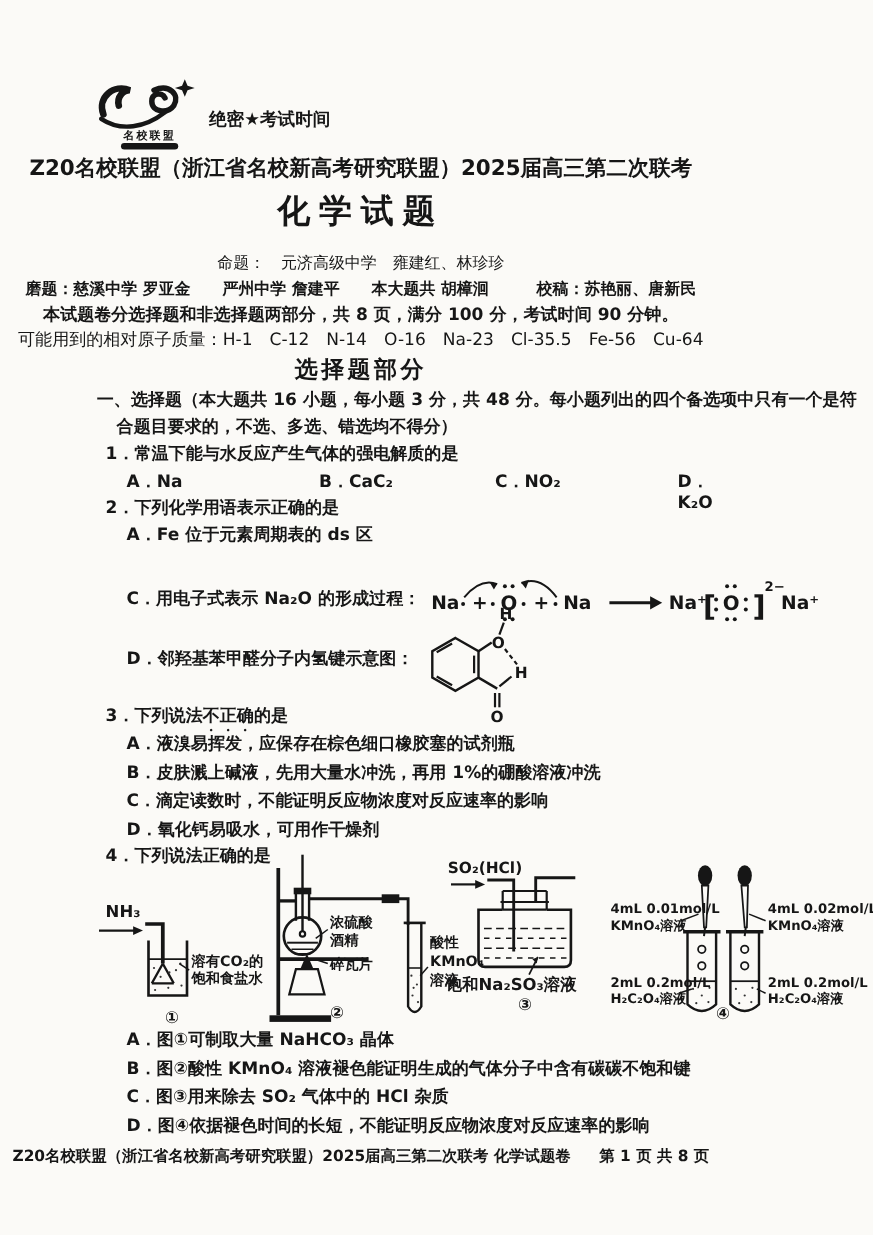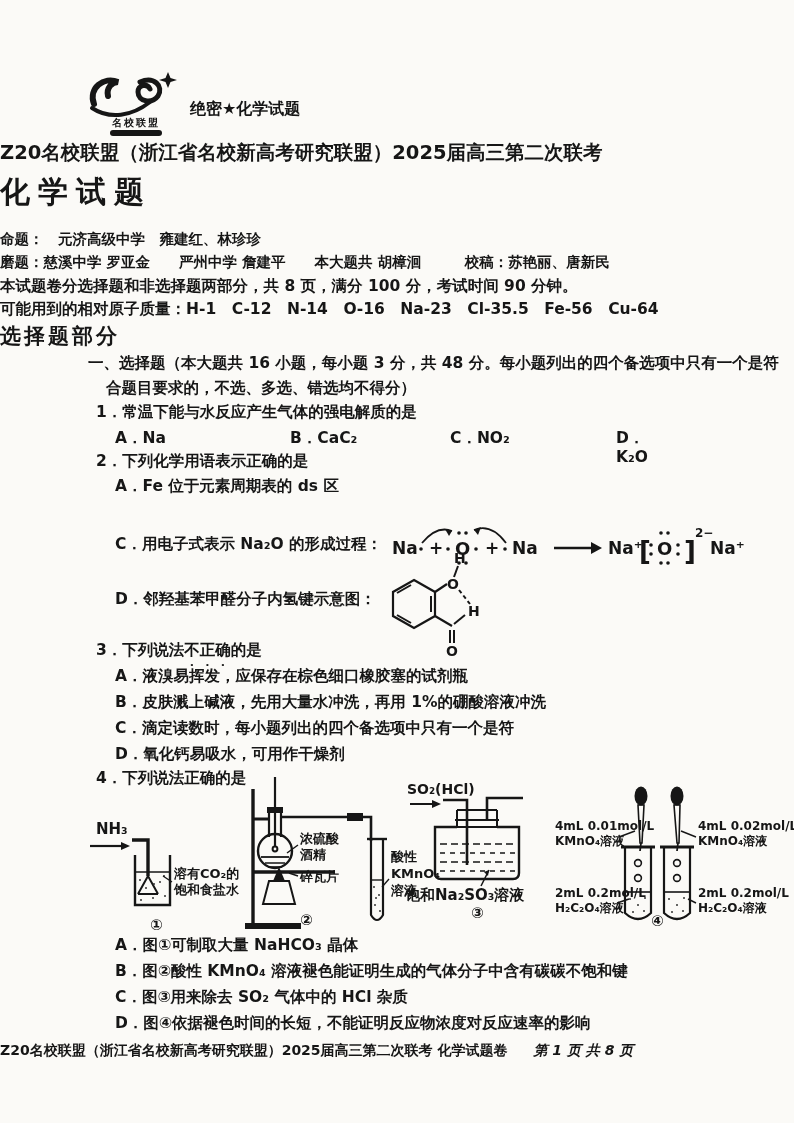--- a/index.html
+++ b/index.html
@@ -2,58 +2,58 @@
 <html><head>
 <meta charset="utf-8">
 <style>
   html,body{margin:0;padding:0;background:#888;}
   .page{
     position:relative;width:794px;height:1123px;margin:0 auto;
     background:#fbfaf7;color:#161616;overflow:hidden;
     font-family:"DejaVu Sans","Liberation Sans",sans-serif;
   }
   .abs{position:absolute;}
-  .ctr{left:0;width:656px;text-align:left;}
+  .ctr{left:0;width:656px;text-align:center;}
   .keepsp{white-space:pre;}
   .classification{left:190px;top:99px;font-size:16px;font-weight:700;}
   .league-title{top:139px;font-size:19.5px;font-weight:700;}
   .subject-title{top:172px;font-size:30px;font-weight:700;letter-spacing:8px;}
-  .setters{top:230px;font-size:14.5px;font-weight:700;}
+  .setters{top:230px;font-size:14.5px;font-weight:400;}
   .reviewers{top:253px;font-size:14.5px;font-weight:600;}
   .exam-info{top:276px;font-size:15.5px;font-weight:600;}
-  .atomic{top:299px;font-size:15.5px;font-weight:700;}
+  .atomic{top:299px;font-size:15.5px;font-weight:400;}
   .part-title{top:322px;font-size:21px;font-weight:700;letter-spacing:3px;}
   .line{font-size:15.5px;font-weight:600;line-height:1.2;}
   .opt-row span{position:absolute;top:0;}
   .emph{
     -webkit-text-emphasis:filled dot;-webkit-text-emphasis-position:under right;
     text-emphasis:filled dot;text-emphasis-position:under right;font-family:Liberation Mono, monospace;
   }
   .flexrow{display:flex;align-items:flex-start;}
   .footer{top:1042px;font-size:14px;font-weight:600;}
-  .footer .pg{margin-left:26px;font-style:italic;}
+  .footer .pg{margin-left:26px;}
   svg{overflow:visible;}
   svg text{font-family:"DejaVu Sans","Liberation Sans",sans-serif;fill:#161616;font-weight:700;}
   .sk{stroke:#161616;fill:none;}
 </style>
 </head>
 <body>
 
 <div class="page">
 
   <svg class="abs" style="left:84px;top:70px" width="108" height="80" viewBox="0 0 108 80">
     <path class="sk" d="M10,34 C4,18 20,6 34,12 C28,12 22,18 24,26" stroke-width="6" stroke-linecap="round"></path>
     <path class="sk" d="M56,12 C70,6 80,16 74,26 C68,34 54,32 54,22 C54,15 63,13 66,19" stroke-width="5" stroke-linecap="round"></path>
     <path class="sk" d="M8,38 C26,50 48,46 66,32" stroke-width="4" stroke-linecap="round"></path>
     <polygon points="84,2 86.5,8 93,10 86.5,12 84,18 81.5,12 75,10 81.5,8" fill="#161616"></polygon>
     <text x="28" y="56" font-size="10" letter-spacing="2">名校联盟</text>
     <rect x="26" y="60" width="52" height="6" rx="3" fill="#161616"></rect>
   </svg>
 
-  <div class="abs classification">绝密★化学试题</div>
+  <div class="abs classification">绝密★考试时间</div>
   <div class="abs ctr league-title">Z20名校联盟（浙江省名校新高考研究联盟）2025届高三第二次联考</div>
   <div class="abs ctr subject-title">化学试题</div>
   <div class="abs ctr setters keepsp">命题：　元济高级中学　雍建红、林珍珍</div>
   <div class="abs ctr reviewers keepsp">磨题：慈溪中学 罗亚金　　严州中学 詹建平　　本大题共 胡樟洄　　　校稿：苏艳丽、唐新民</div>
   <div class="abs ctr exam-info">本试题卷分选择题和非选择题两部分，共 8 页，满分 100 分，考试时间 90 分钟。</div>
   <div class="abs ctr atomic keepsp">可能用到的相对原子质量：H-1　C-12　N-14　O-16　Na-23　Cl-35.5　Fe-56　Cu-64</div>
   <div class="abs ctr part-title">选择题部分</div>
 
   <div class="abs line" style="left:88px;top:354px">
     <span style="font-weight:700">一、选择题</span><span>（本大题共 16 小题，每小题 3 分，共 48 分。每小题列出的四个备选项中只有一个是符</span>
@@ -130,21 +130,21 @@
       <line class="sk" x1="70" y1="78" x2="70" y2="91" stroke-width="2"></line>
       <text x="62" y="104" font-size="14">O</text>
     </svg>
   </div>
 
   <div class="abs line" style="left:96px;top:641px">
     <span>3．下列说法</span><span class="emph">不正确</span><span>的是</span>
   </div>
   <div class="abs line" style="left:115px;top:667px">A．液溴易挥发，应保存在棕色细口橡胶塞的试剂瓶</div>
   <div class="abs line" style="left:115px;top:693px">B．皮肤溅上碱液，先用大量水冲洗，再用 1%的硼酸溶液冲洗</div>
-  <div class="abs line" style="left:115px;top:719px">C．滴定读数时，每小题列出的四个备选项中只有一个是符</div>
+  <div class="abs line" style="left:115px;top:719px">C．滴定读数时，不能证明反应物浓度对反应速率的影响</div>
   <div class="abs line" style="left:115px;top:745px">D．氧化钙易吸水，可用作干燥剂</div>
 
   <div class="abs line" style="left:96px;top:769px">4．下列说法正确的是</div>
 
   <div class="abs" style="left:88px;top:782px;width:706px;height:152px">
 
     <svg class="abs" style="left:0;top:28px" width="190" height="135" viewBox="0 0 190 135">
       <text x="8" y="24" font-size="15">NH₃</text>
       <line class="sk" x1="2" y1="36" x2="34" y2="36" stroke-width="2.2"></line>
       <polygon points="33,32 42,36 33,40" fill="#161616"></polygon>

